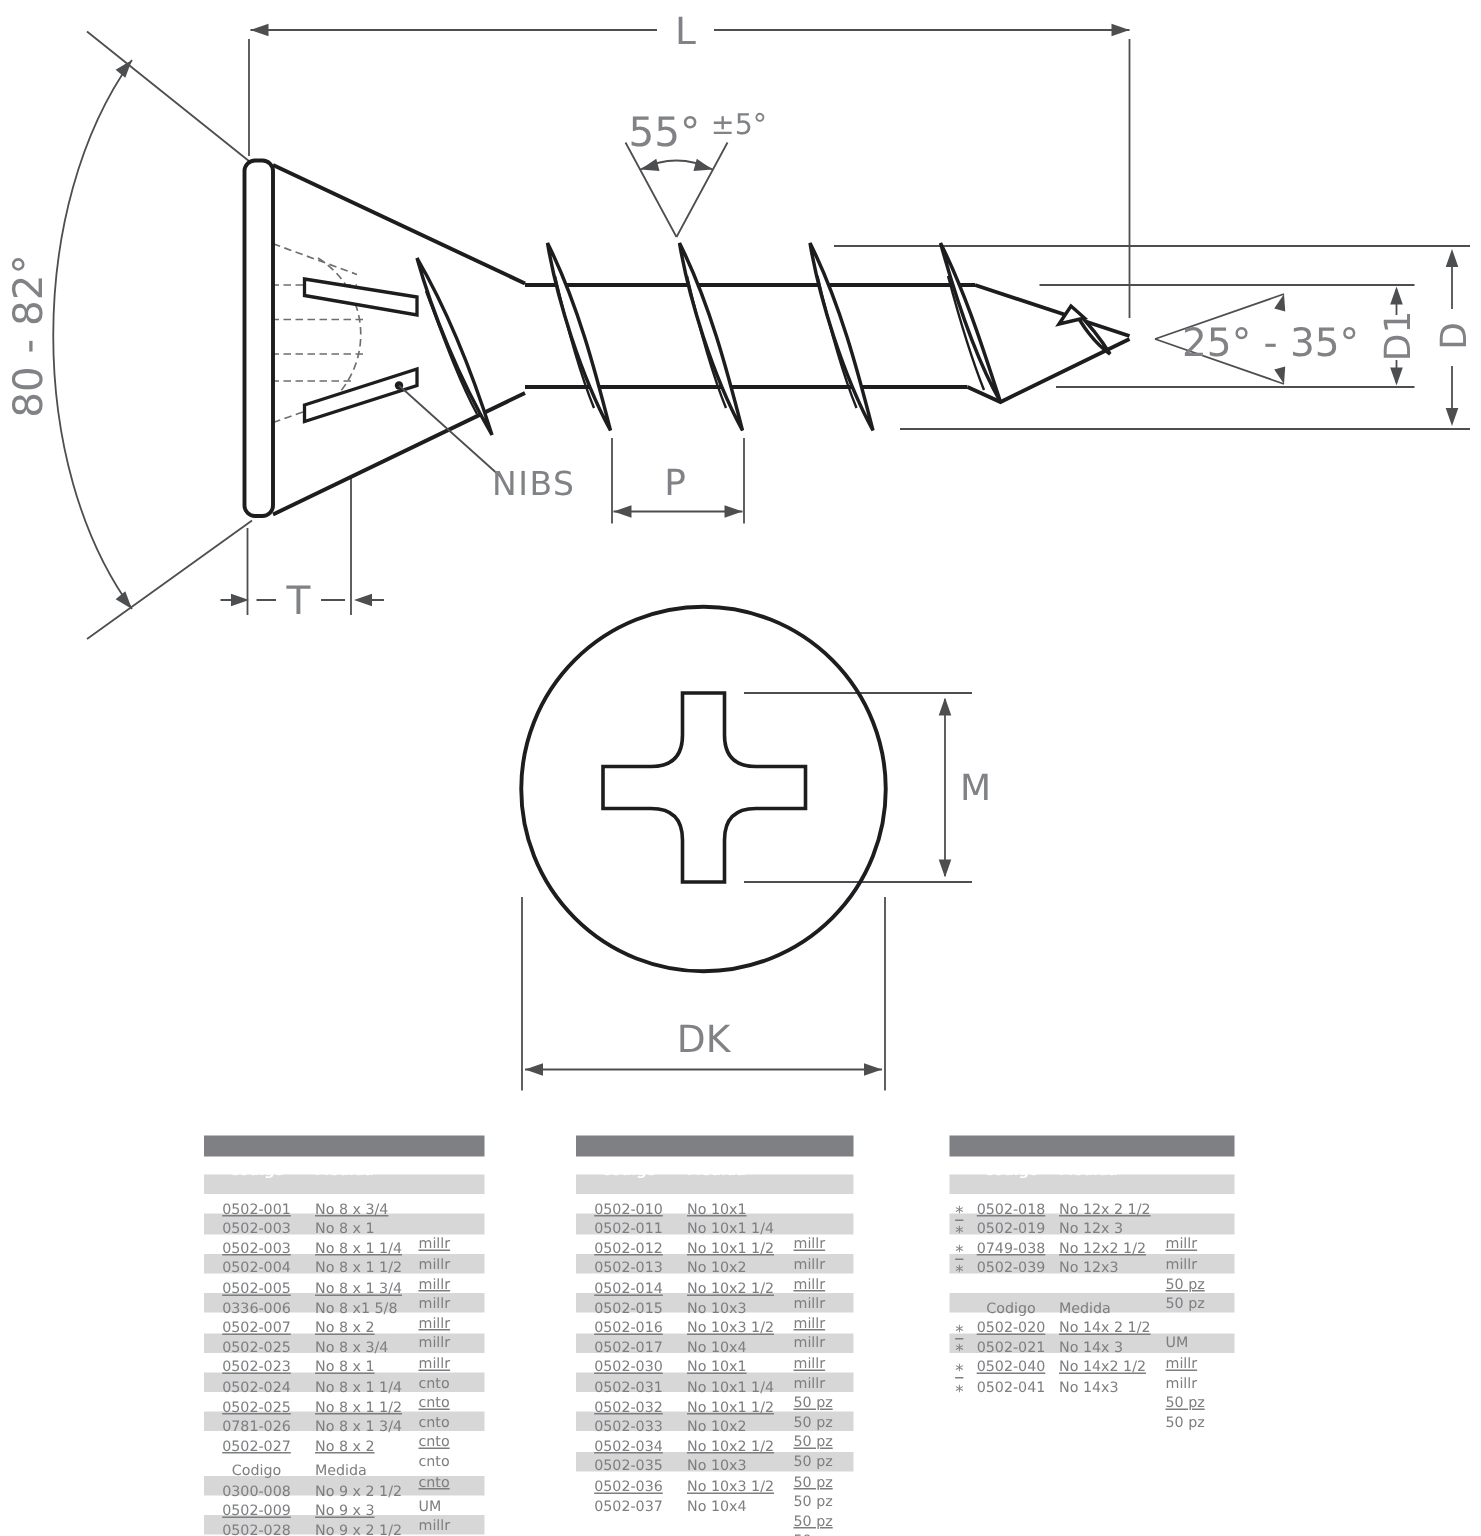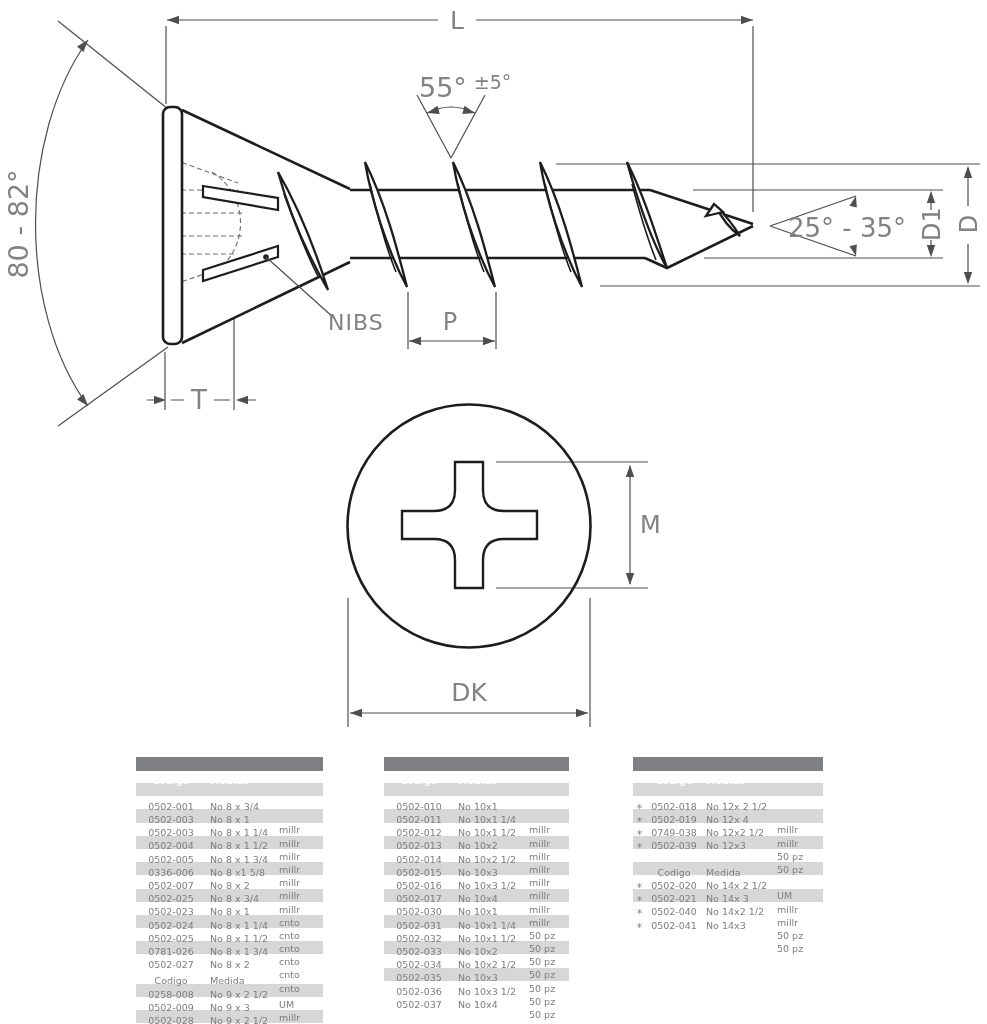--- a/index.html
+++ b/index.html
@@ -15,21 +15,21 @@
   .trow{display:grid;align-items:center;}
   .t-left  .trow{grid-template-columns:70px 1fr 48px;}
   .t-mid   .trow{grid-template-columns:70px 1fr 44px;}
   .t-right .trow{grid-template-columns:13px 56px 1fr 50px;}
   .thead-dark{height:14px;line-height:14px;background:var(--thbg,#7f8083);
               color:var(--thtext,#ffffff);font-weight:bold;font-size:9.5px;}
   .thead-plain{height:13.2px;line-height:13.2px;}
   .gap{height:12px;}
   .secgap{height:3px;}
   .data{height:13.2px;line-height:13.2px;}
-  .striped{background:var(--stripe,#d7d7d8);}
+  .striped{background:var(--stripe,#d7d7d8);text-decoration:underline;}
   .cell{overflow:hidden;white-space:nowrap;}
   .c-code{text-align:center;}
   .c-med{padding-left:4px;}
   .c-um{padding-left:4px;margin-top:47px;}
   .c-star{text-align:center;font-size:11px;position:relative;top:2px;color:var(--tbltext,#7d7e80);}
 </style>
 </head>
 <body>
 
 <div class="canvas">
@@ -245,21 +245,21 @@
         <div class="cell c-med">No 8 x 2</div>
         <div class="cell c-um">cnto</div>
       </div>
       <div class="secgap"></div>
       <div class="trow thead-plain">
         <div class="cell c-code">Codigo</div>
         <div class="cell c-med">Medida</div>
         <div class="cell c-um">UM</div>
       </div>
       <div class="trow data">
-        <div class="cell c-code">0258-008</div>
+        <div class="cell c-code">0300-008</div>
         <div class="cell c-med">No 9 x 2 1/2</div>
         <div class="cell c-um">millr</div>
       </div>
       <div class="trow data striped">
         <div class="cell c-code">0502-009</div>
         <div class="cell c-med">No 9 x 3</div>
         <div class="cell c-um">millr</div>
       </div>
       <div class="trow data">
         <div class="cell c-code">0502-028</div>
@@ -370,21 +370,21 @@
       <div class="trow gap"></div>
       <div class="trow data striped">
         <div class="cell c-star">*</div>
         <div class="cell c-code">0502-018</div>
         <div class="cell c-med">No 12x 2 1/2</div>
         <div class="cell c-um">millr</div>
       </div>
       <div class="trow data">
         <div class="cell c-star">*</div>
         <div class="cell c-code">0502-019</div>
-        <div class="cell c-med">No 12x 4</div>
+        <div class="cell c-med">No 12x 3</div>
         <div class="cell c-um">millr</div>
       </div>
       <div class="trow data striped">
         <div class="cell c-star">*</div>
         <div class="cell c-code">0749-038</div>
         <div class="cell c-med">No 12x2 1/2</div>
         <div class="cell c-um">50 pz</div>
       </div>
       <div class="trow data">
         <div class="cell c-star">*</div>

